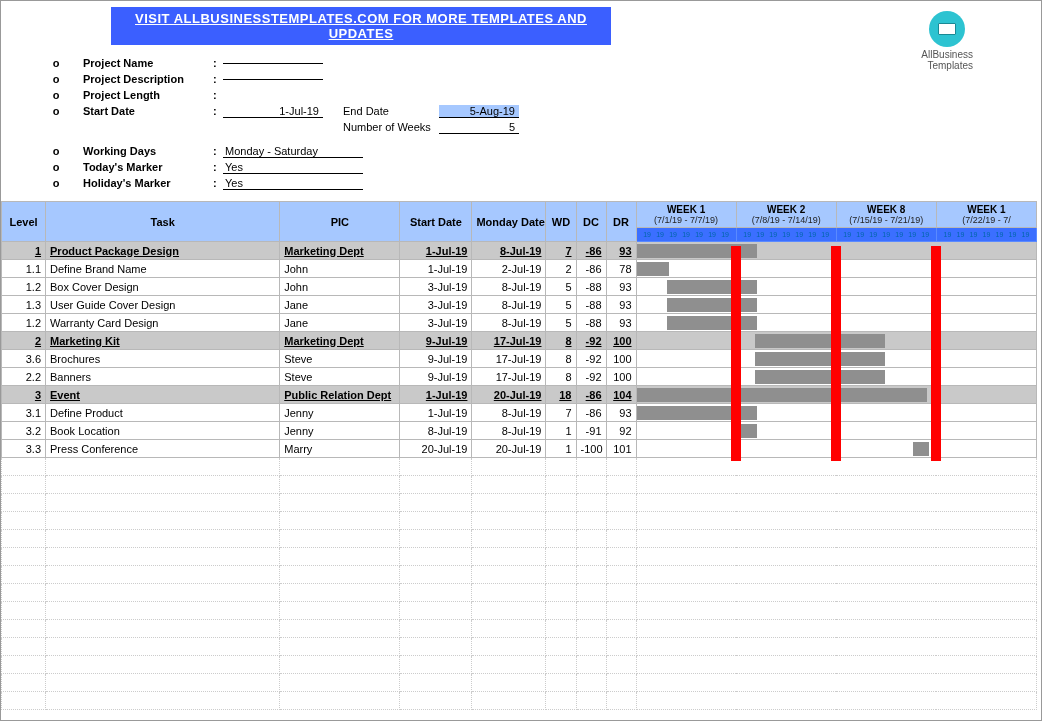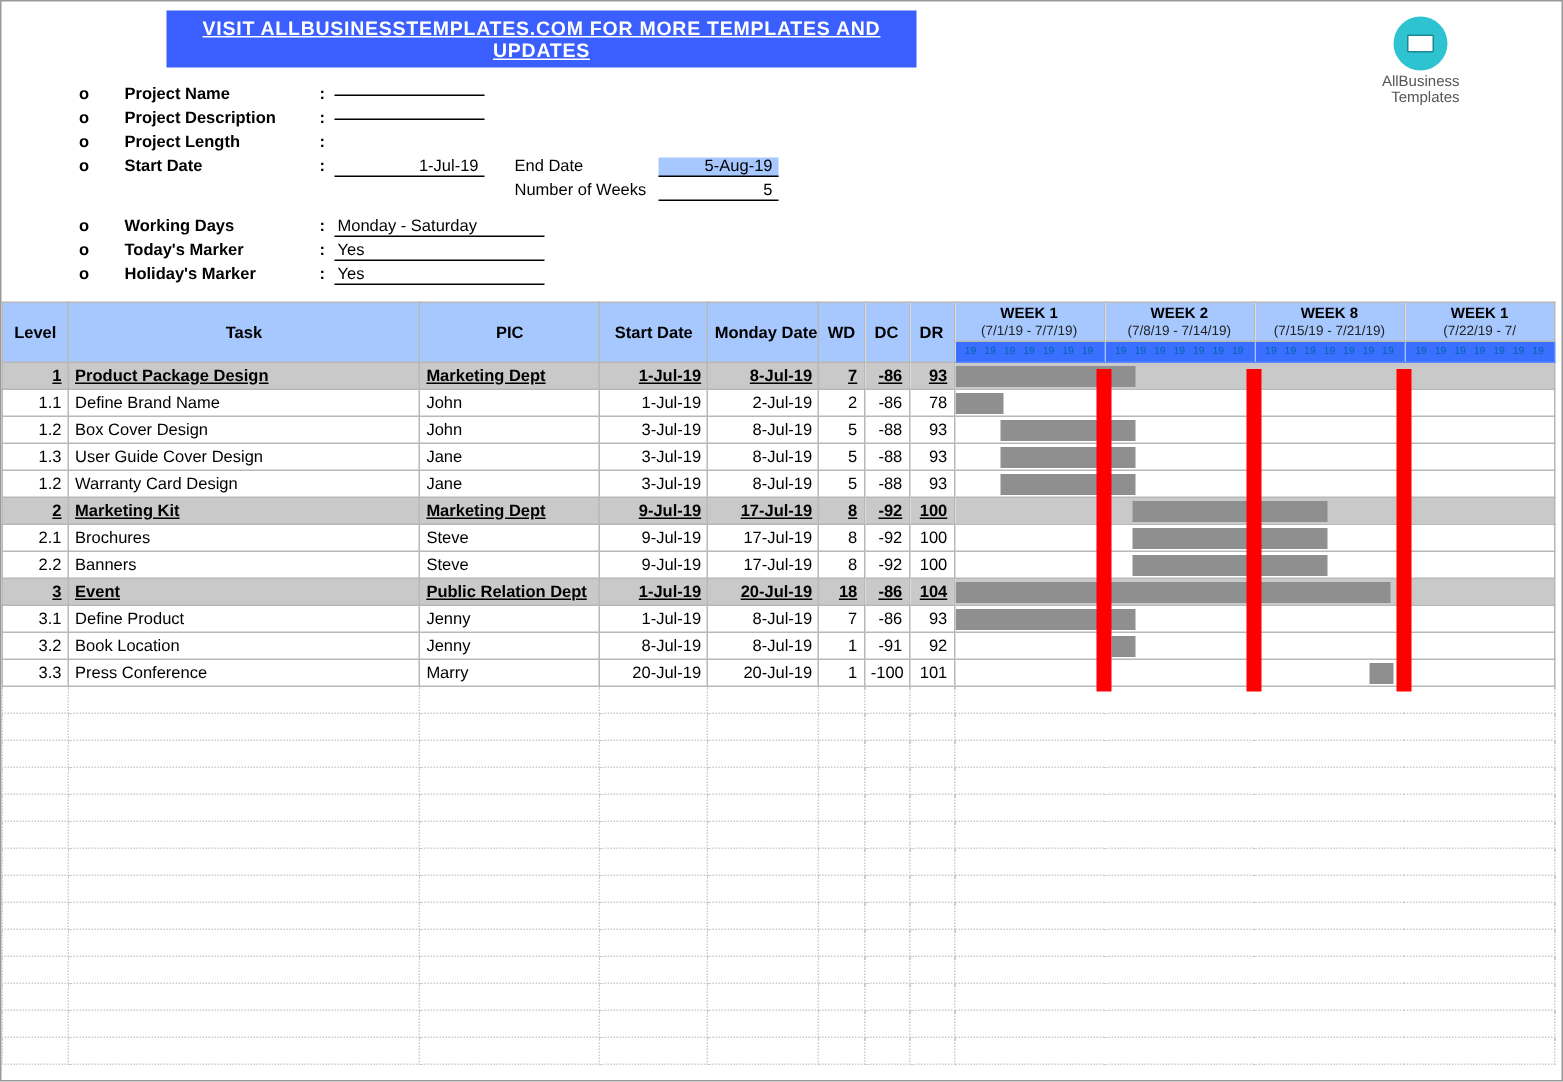--- a/index.html
+++ b/index.html
@@ -232,21 +232,21 @@
         <td class="num">9-Jul-19</td>
         <td class="num">17-Jul-19</td>
         <td class="num">8</td>
         <td class="num">-92</td>
         <td class="num">100</td>
         <td colspan="4" class="gantt-cell">
           <div class="bar" style="left:118px;width:130px"></div>
         </td>
       </tr>
       <tr>
-        <td class="num">2.1</td>
+        <td class="num">3.6</td>
         <td>Brochures</td>
         <td>Steve</td>
         <td class="num">9-Jul-19</td>
         <td class="num">17-Jul-19</td>
         <td class="num">8</td>
         <td class="num">-92</td>
         <td class="num">100</td>
         <td colspan="4" class="gantt-cell">
           <div class="bar" style="left:118px;width:130px"></div>
         </td>

